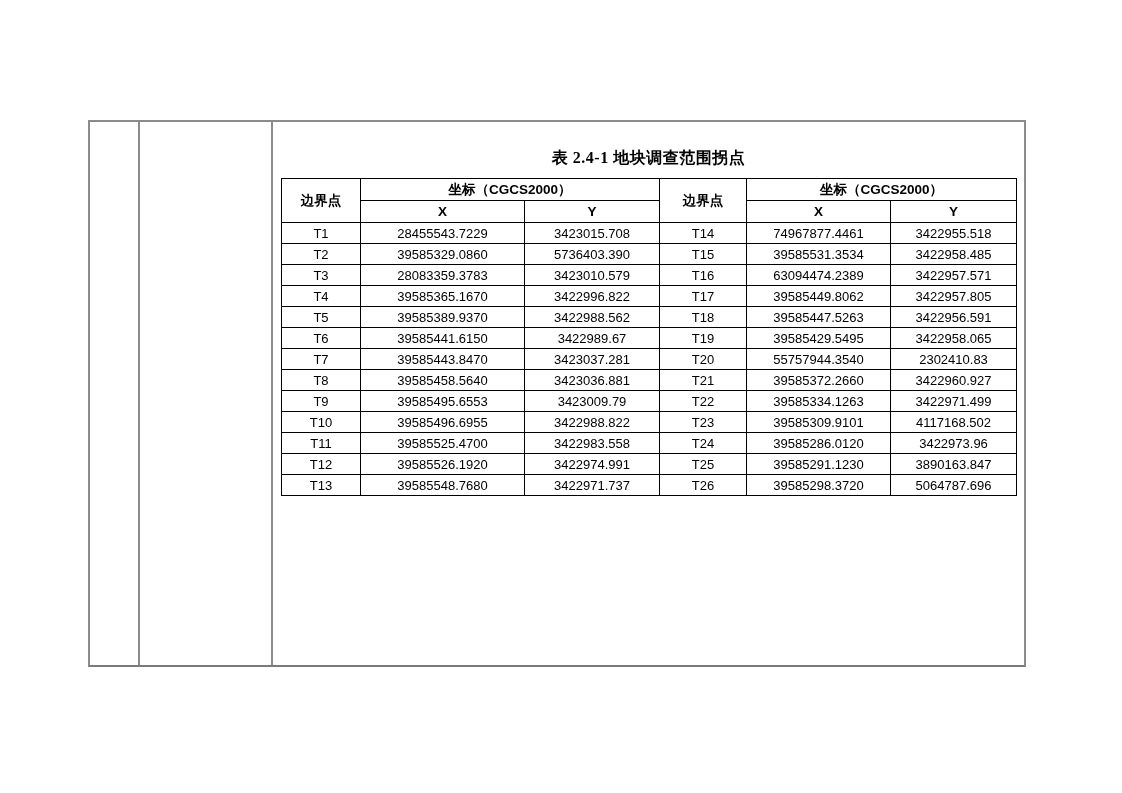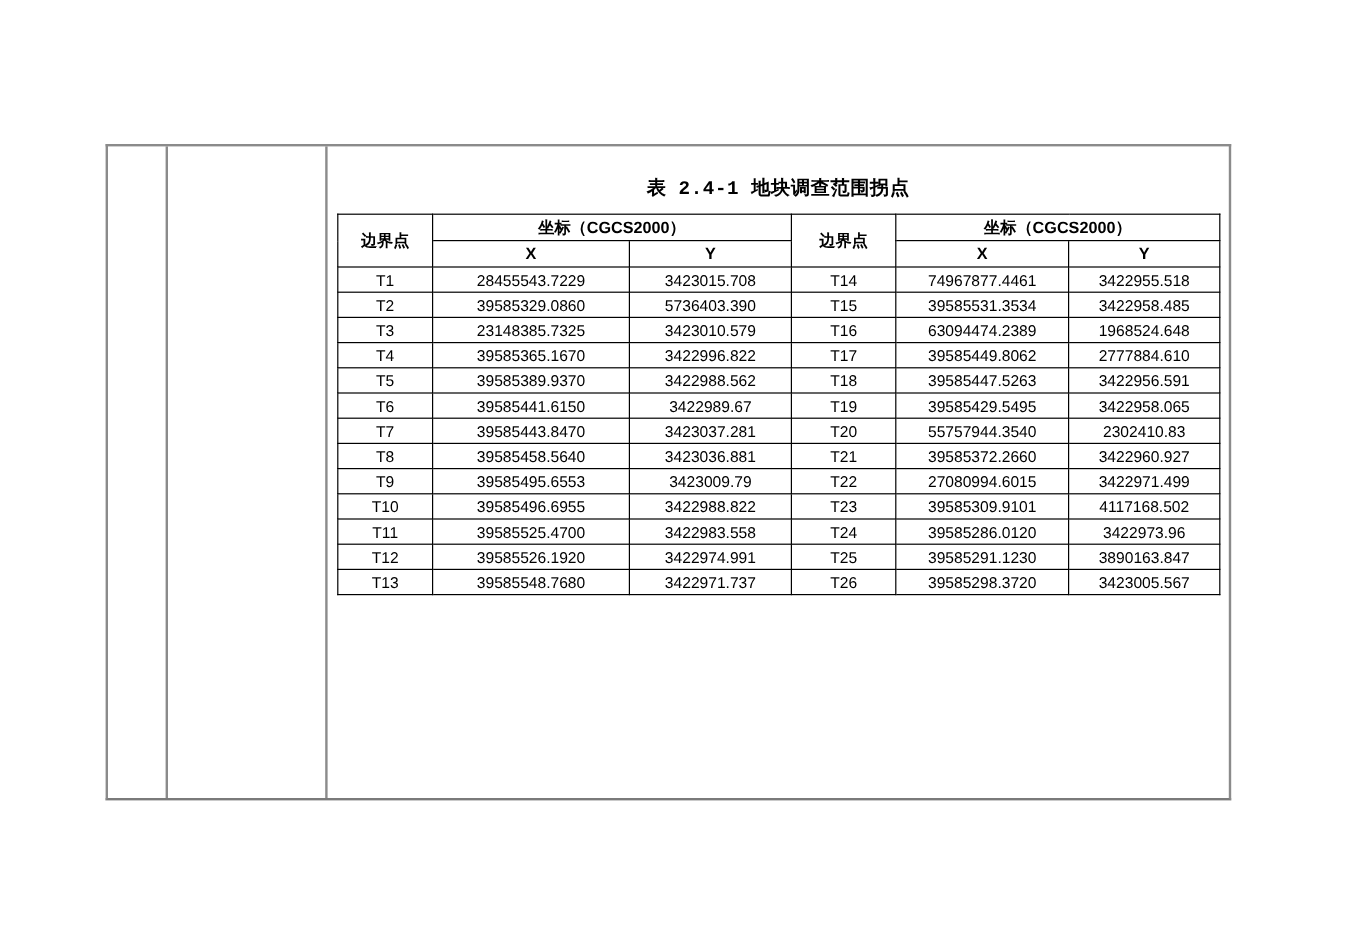--- a/index.html
+++ b/index.html
@@ -33,21 +33,21 @@
     border-right: 2px solid #8b8b8b;
   }
   .frame-col-c {
     flex: 1;
     padding-left: 8px;
   }
   .table-title {
     width: 735px;
     margin-top: 25px;
     text-align: center;
-    font-family: Liberation Mono, monospace;
+    font-family: Liberation Serif, serif;
     font-weight: bold;
     font-size: 16px;
     letter-spacing: 0.5px;
     line-height: 22px;
   }
   table.coord-table {
     margin-top: 9px;
     width: 735px;
     border-collapse: collapse;
     table-layout: fixed;
@@ -122,33 +122,33 @@
             <tr>
               <td>T2</td>
               <td>39585329.0860</td>
               <td>5736403.390</td>
               <td>T15</td>
               <td>39585531.3534</td>
               <td>3422958.485</td>
             </tr>
             <tr>
               <td>T3</td>
-              <td>23148385.7325</td>
+              <td>28083359.3783</td>
               <td>3423010.579</td>
               <td>T16</td>
               <td>63094474.2389</td>
-              <td>1968524.648</td>
+              <td>3422957.571</td>
             </tr>
             <tr>
               <td>T4</td>
               <td>39585365.1670</td>
               <td>3422996.822</td>
               <td>T17</td>
               <td>39585449.8062</td>
-              <td>2777884.610</td>
+              <td>3422957.805</td>
             </tr>
             <tr>
               <td>T5</td>
               <td>39585389.9370</td>
               <td>3422988.562</td>
               <td>T18</td>
               <td>39585447.5263</td>
               <td>3422956.591</td>
             </tr>
             <tr>
@@ -173,21 +173,21 @@
               <td>3423036.881</td>
               <td>T21</td>
               <td>39585372.2660</td>
               <td>3422960.927</td>
             </tr>
             <tr>
               <td>T9</td>
               <td>39585495.6553</td>
               <td>3423009.79</td>
               <td>T22</td>
-              <td>27080994.6015</td>
+              <td>39585334.1263</td>
               <td>3422971.499</td>
             </tr>
             <tr>
               <td>T10</td>
               <td>39585496.6955</td>
               <td>3422988.822</td>
               <td>T23</td>
               <td>39585309.9101</td>
               <td>4117168.502</td>
             </tr>
@@ -206,20 +206,20 @@
               <td>T25</td>
               <td>39585291.1230</td>
               <td>3890163.847</td>
             </tr>
             <tr>
               <td>T13</td>
               <td>39585548.7680</td>
               <td>3422971.737</td>
               <td>T26</td>
               <td>39585298.3720</td>
-              <td>3423005.567</td>
+              <td>5064787.696</td>
             </tr>
           </tbody>
       </table>
 
     </div>
   </div>
 </div>
 
 </body></html>

